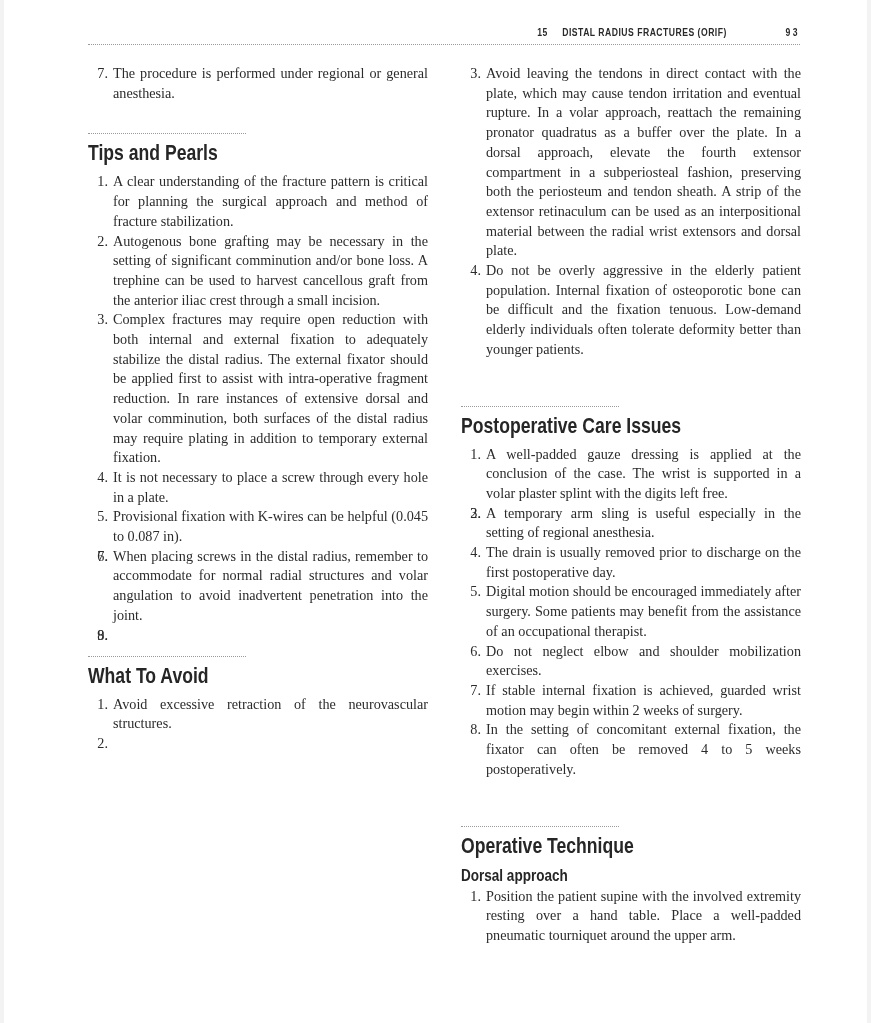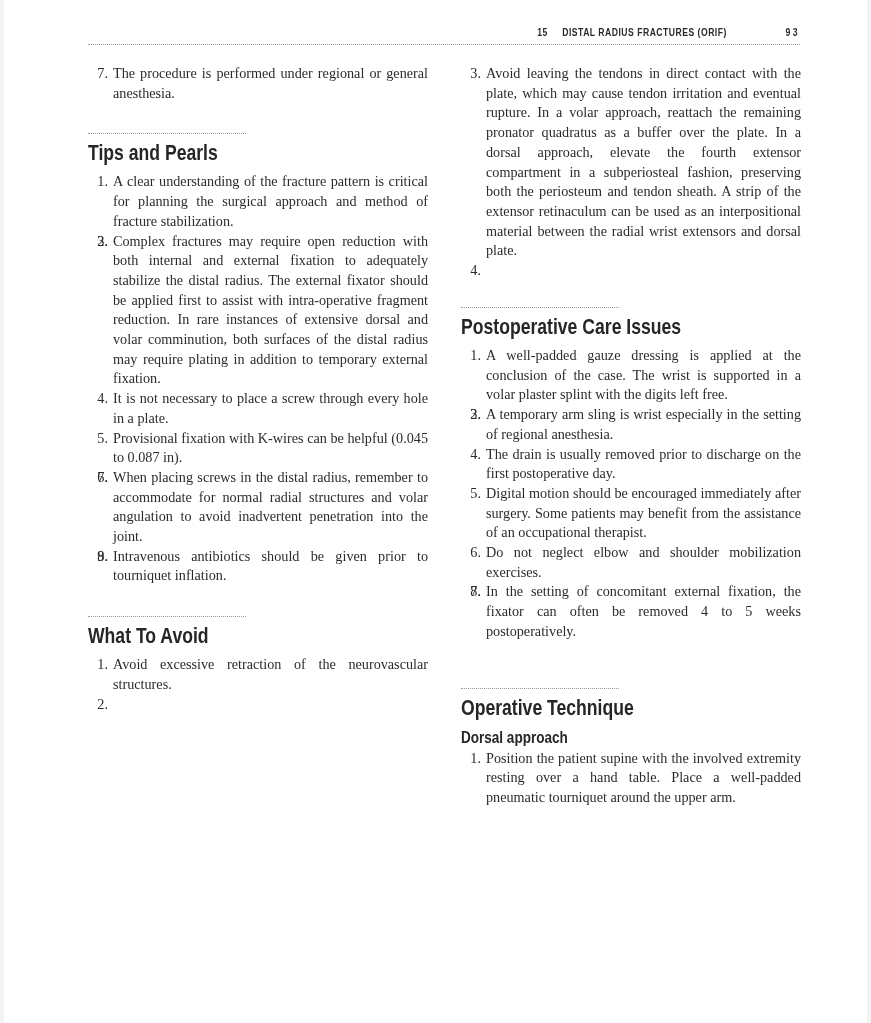--- a/index.html
+++ b/index.html
@@ -127,55 +127,55 @@
 <div class="column col-left">
 
   <ol class="numbered">
     <li><span class="num">7.</span><span>The procedure is performed under regional or general anesthesia.</span></li>
   </ol>
 
   <div class="section-rule" style="margin-top:30px;"></div>
   <div class="section-title">Tips and Pearls</div>
   <ol class="numbered">
     <li><span class="num">1.</span><span>A clear understanding of the fracture pattern is critical for planning the surgical approach and method of fracture stabilization.</span></li>
-    <li><span class="num">2.</span></li>
+    <li><span class="num">2.</span><span>Autogenous bone grafting may be necessary in the setting of significant comminution and/or bone loss. A trephine can be used to harvest cancellous graft from the anterior iliac crest through a small incision.</span></li>
     <li><span class="num">3.</span><span>Complex fractures may require open reduction with both internal and external fixation to adequately stabilize the distal radius. The external fixator should be applied first to assist with intra-operative fragment reduction. In rare instances of extensive dorsal and volar comminution, both surfaces of the distal radius may require plating in addition to temporary external fixation.</span></li>
     <li><span class="num">4.</span><span>It is not necessary to place a screw through every hole in a plate.</span></li>
     <li><span class="num">5.</span><span>Provisional fixation with K-wires can be helpful (0.045 to 0.087 in).</span></li>
     <li><span class="num">6.</span></li>
     <li><span class="num">7.</span><span>When placing screws in the distal radius, remember to accommodate for normal radial structures and volar angulation to avoid inadvertent penetration into the joint.</span></li>
     <li><span class="num">8.</span></li>
-    <li><span class="num">9.</span><span>Intravenous antibiotics should be given prior to tourniquet inflation.</span></li>
+    <li><span class="num">9.</span></li>
   </ol>
 
   <div class="section-rule" style="margin-top:30px;"></div>
   <div class="section-title">What To Avoid</div>
   <ol class="numbered">
     <li><span class="num">1.</span><span>Avoid excessive retraction of the neurovascular structures.</span></li>
     <li><span class="num">2.</span></li>
   </ol>
 </div>
 
 <div class="column col-right">
 
   <ol class="numbered">
     <li><span class="num">3.</span><span>Avoid leaving the tendons in direct contact with the plate, which may cause tendon irritation and eventual rupture. In a volar approach, reattach the remaining pronator quadratus as a buffer over the plate. In a dorsal approach, elevate the fourth extensor compartment in a subperiosteal fashion, preserving both the periosteum and tendon sheath. A strip of the extensor retinaculum can be used as an interpositional material between the radial wrist extensors and dorsal plate.</span></li>
-    <li><span class="num">4.</span></li>
+    <li><span class="num">4.</span><span>Do not be overly aggressive in the elderly patient population. Internal fixation of osteoporotic bone can be difficult and the fixation tenuous. Low-demand elderly individuals often tolerate deformity better than younger patients.</span></li>
   </ol>
 
   <div class="section-rule" style="margin-top:46px;"></div>
   <div class="section-title">Postoperative Care Issues</div>
   <ol class="numbered">
     <li><span class="num">1.</span><span>A well-padded gauze dressing is applied at the conclusion of the case. The wrist is supported in a volar plaster splint with the digits left free.</span></li>
     <li><span class="num">2.</span></li>
-    <li><span class="num">3.</span><span>A temporary arm sling is wrist especially in the setting of regional anesthesia.</span></li>
+    <li><span class="num">3.</span><span>A temporary arm sling is useful especially in the setting of regional anesthesia.</span></li>
     <li><span class="num">4.</span><span>The drain is usually removed prior to discharge on the first postoperative day.</span></li>
     <li><span class="num">5.</span><span>Digital motion should be encouraged immediately after surgery. Some patients may benefit from the assistance of an occupational therapist.</span></li>
     <li><span class="num">6.</span><span>Do not neglect elbow and shoulder mobilization exercises.</span></li>
-    <li><span class="num">7.</span></li>
+    <li><span class="num">7.</span><span>If stable internal fixation is achieved, guarded wrist motion may begin within 2 weeks of surgery.</span></li>
     <li><span class="num">8.</span><span>In the setting of concomitant external fixation, the fixator can often be removed 4 to 5 weeks postoperatively.</span></li>
   </ol>
 
   <div class="section-rule" style="margin-top:46px;"></div>
   <div class="section-title">Operative Technique</div>
   <div class="subsection-title">Dorsal approach</div>
   <ol class="numbered">
     <li><span class="num">1.</span><span>Position the patient supine with the involved extremity resting over a hand table. Place a well-padded pneumatic tourniquet around the upper arm.</span></li>
   </ol>
 </div>

